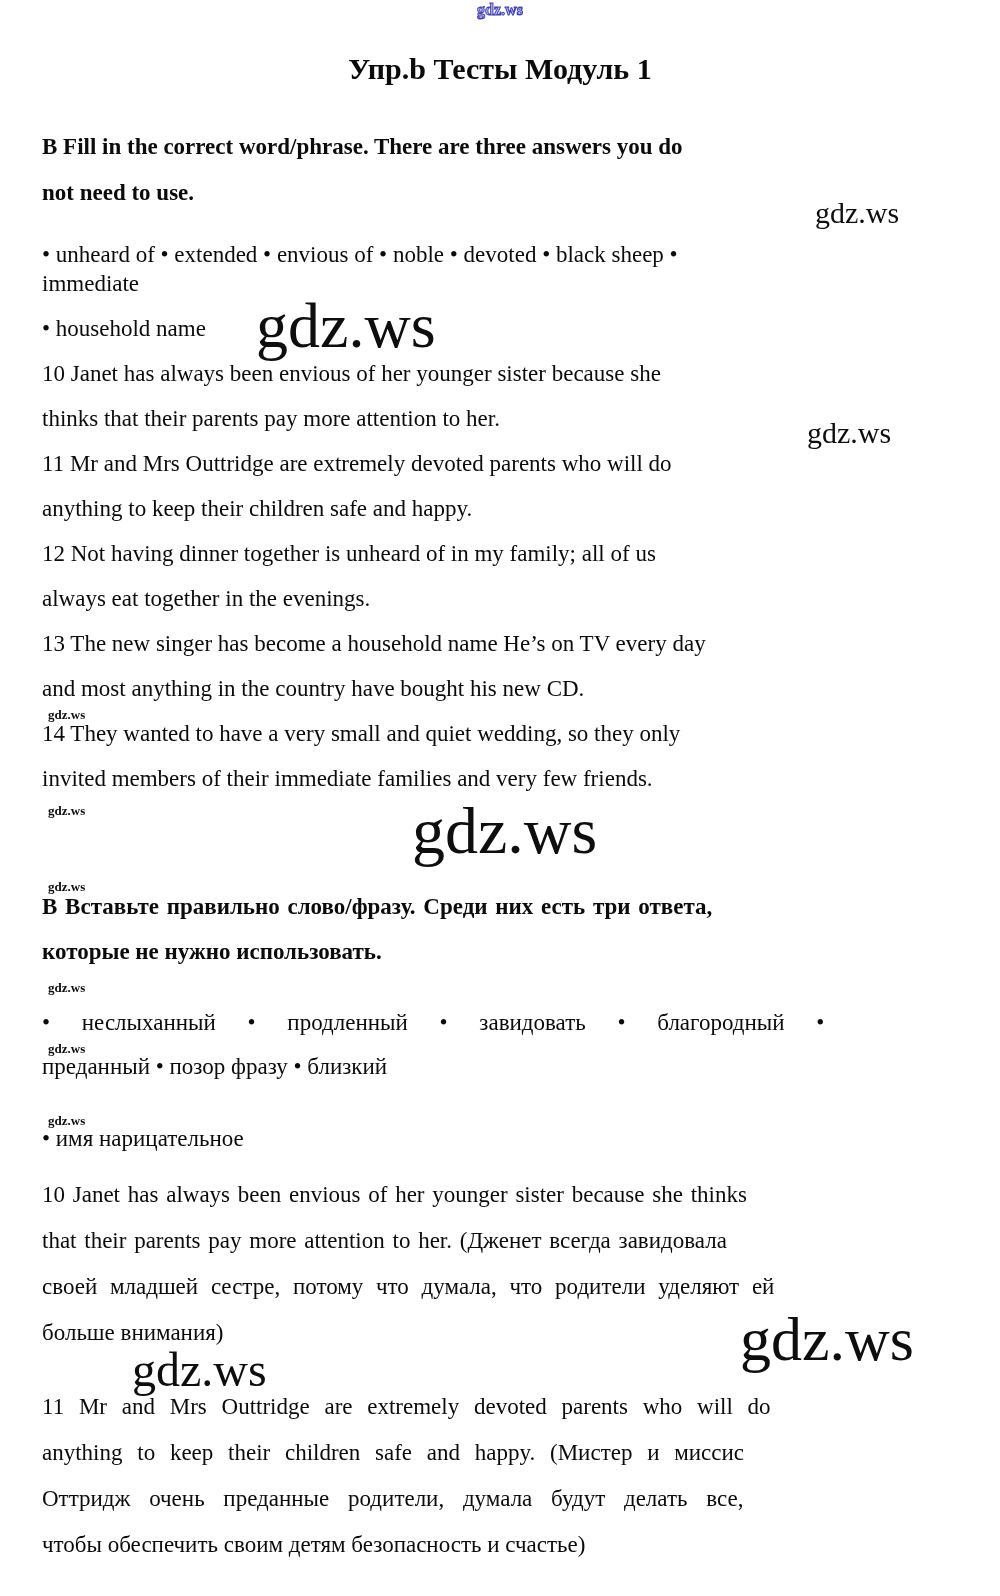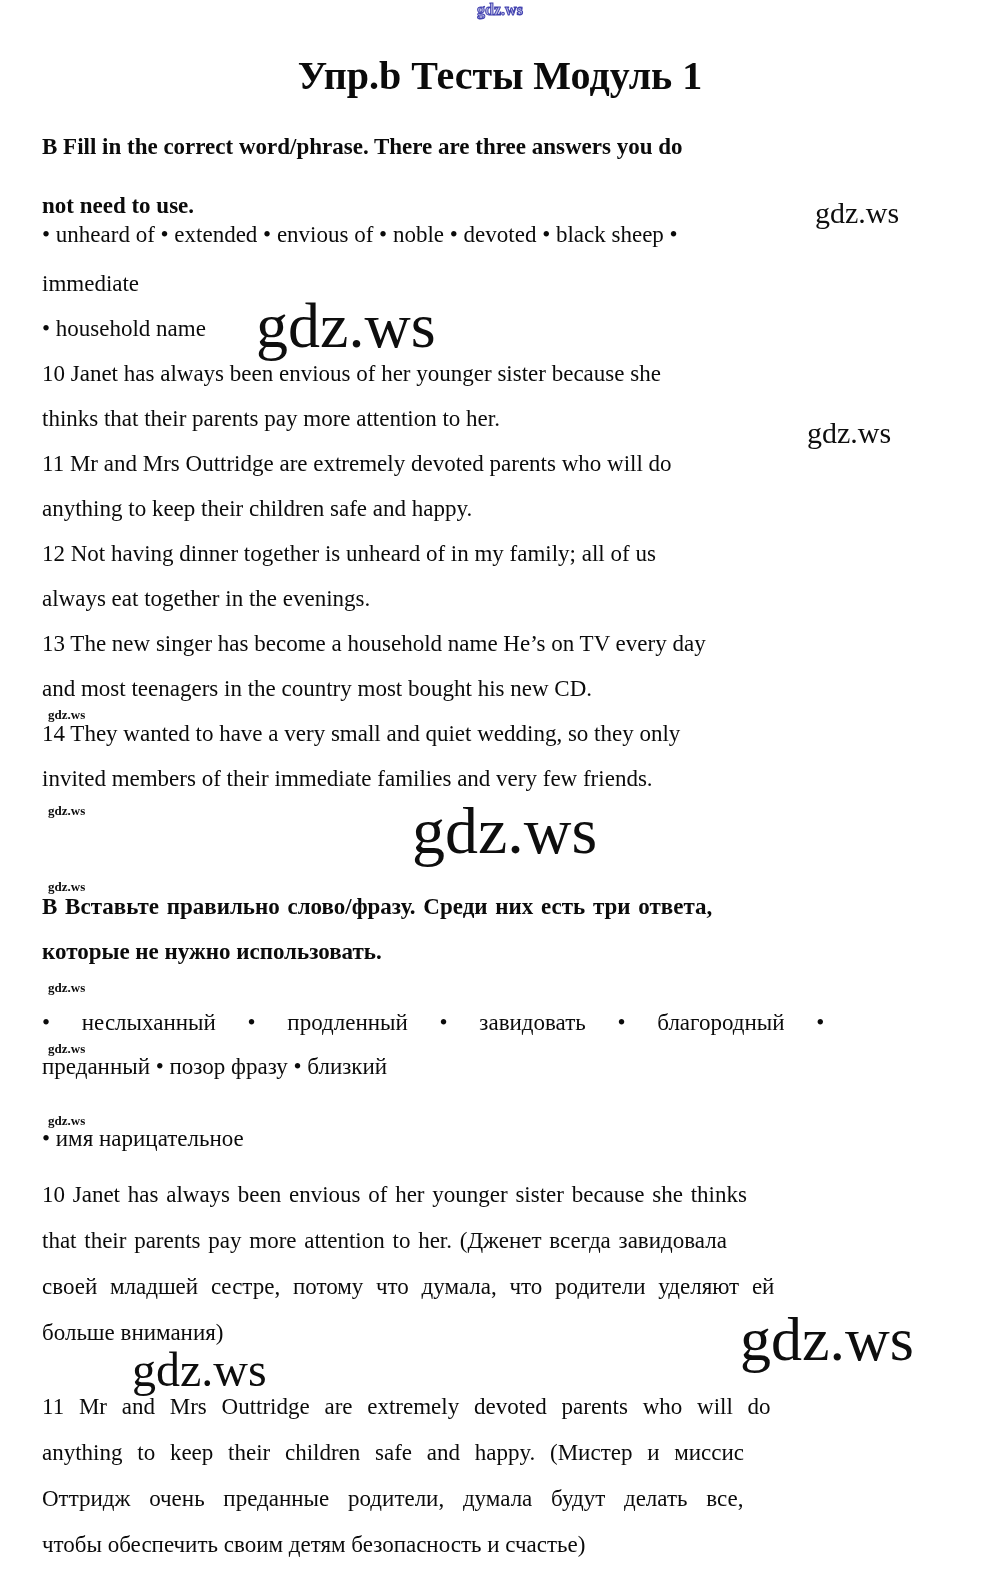--- a/index.html
+++ b/index.html
@@ -19,21 +19,21 @@
     line-height:34px;
     color:#0b0b0b;
     white-space:nowrap;
   }
   .bold{font-weight:700;}
   .title{
     position:absolute;
     left:0;
     width:1000px;
     text-align:center;
-    font-size:40px;
+    font-size:30px;
     font-weight:700;
     color:#0b0b0b;
     white-space:nowrap;
   }
   .wm{
     position:absolute;
     font-family:Liberation Serif, serif;
     color:#0e0e0e;
     line-height:1;
     white-space:nowrap;
@@ -67,34 +67,34 @@
   <div class="wm wm-small" style="left:48px;top:880px">gdz.ws</div>
   <div class="wm wm-small" style="left:48px;top:981px">gdz.ws</div>
   <div class="wm wm-small" style="left:48px;top:1042px">gdz.ws</div>
   <div class="wm wm-small" style="left:48px;top:1114px">gdz.ws</div>
   <div class="wm wm-big" style="left:740px;top:1308px;font-size:62px">gdz.ws</div>
   <div class="wm wm-med" style="left:132px;top:1346px">gdz.ws</div>
 
   <div class="title" style="top:52px">Упр.b Тесты Модуль 1</div>
 
   <div class="line bold" style="top:130px">B Fill in the correct word/phrase. There are three answers you do</div>
-  <div class="line bold" style="top:189px">not need to use.</div>
+  <div class="line bold" style="top:176px">not need to use.</div>
 
-  <div class="line" style="top:218px">• unheard of • extended • envious of • noble • devoted • black sheep •</div>
+  <div class="line" style="top:238px">• unheard of • extended • envious of • noble • devoted • black sheep •</div>
   <div class="line" style="top:267px">immediate</div>
   <div class="line" style="top:312px">• household name</div>
 
   <div class="line" style="top:357px">10 Janet has always been envious of her younger sister because she</div>
   <div class="line" style="top:402px">thinks that their parents pay more attention to her.</div>
   <div class="line" style="top:447px">11 Mr and Mrs Outtridge are extremely devoted parents who will do</div>
   <div class="line" style="top:492px">anything to keep their children safe and happy.</div>
   <div class="line" style="top:537px">12 Not having dinner together is unheard of in my family; all of us</div>
   <div class="line" style="top:582px">always eat together in the evenings.</div>
   <div class="line" style="top:627px">13 The new singer has become a household name He’s on TV every day</div>
-  <div class="line" style="top:672px">and most teenagers in the country most bought his new CD.</div>
+  <div class="line" style="top:672px">and most anything in the country have bought his new CD.</div>
   <div class="line" style="top:717px">14 They wanted to have a very small and quiet wedding, so they only</div>
   <div class="line" style="top:762px">invited members of their immediate families and very few friends.</div>
 
   <div class="line bold" style="top:935px">которые не нужно использовать.</div>
   <div class="line bold" style="top:890px;word-spacing:2px">В Вставьте правильно слово/фразу. Среди них есть три ответа,</div>
 
   <div class="line" style="top:1006px;word-spacing:26px">• неслыханный • продленный • завидовать • благородный •</div>
   <div class="line" style="top:1050px">преданный • позор фразу • близкий</div>
   <div class="line" style="top:1122px">• имя нарицательное</div>
 

